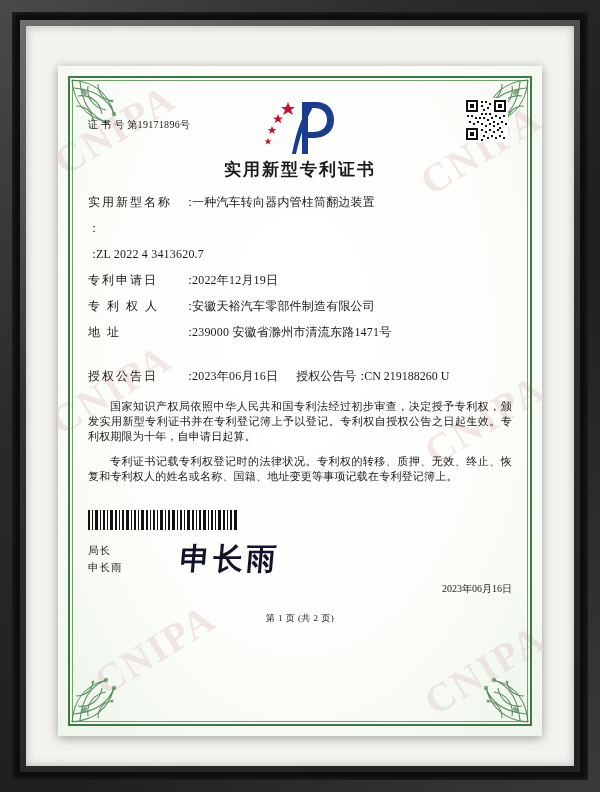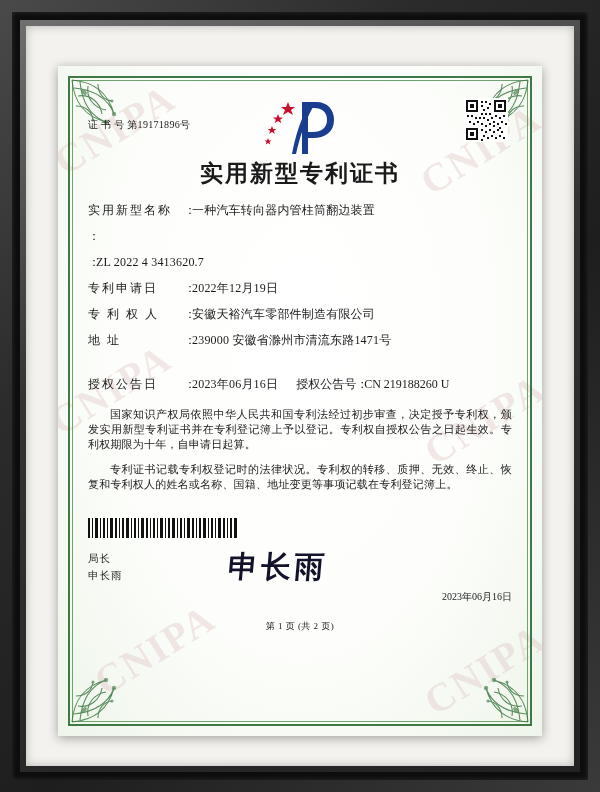--- a/index.html
+++ b/index.html
@@ -110,21 +110,21 @@
     width: 96px; height: 64px;
   }
   .qr {
     position: absolute;
     right: 4px; top: 8px;
     width: 44px; height: 44px;
     background: #fff;
   }
   .title {
     text-align: center;
-    font-size: 23px;
+    font-size: 17px;
     font-weight: bold;
     letter-spacing: 2px;
     margin-top: 26px;
     margin-bottom: 8px;
     font-family: "DejaVu Sans", "Liberation Sans", sans-serif;
   }
   .fields { margin-top: 6px; }
   .field {
     display: flex;
     font-size: 12px;
@@ -152,21 +152,20 @@
   .barcode {
     margin-top: 26px;
     height: 20px;
     width: 150px;
   }
 
   .sign-row {
     display: flex;
     align-items: flex-end;
     margin-top: 12px;
-    gap: 48px;
   }
   .sign-label {
     font-size: 10.5px;
     line-height: 17px;
     letter-spacing: 1px;
     width: 50px;
     flex: none;
   }
   .signature {
     font-family: "DejaVu Serif", serif;

